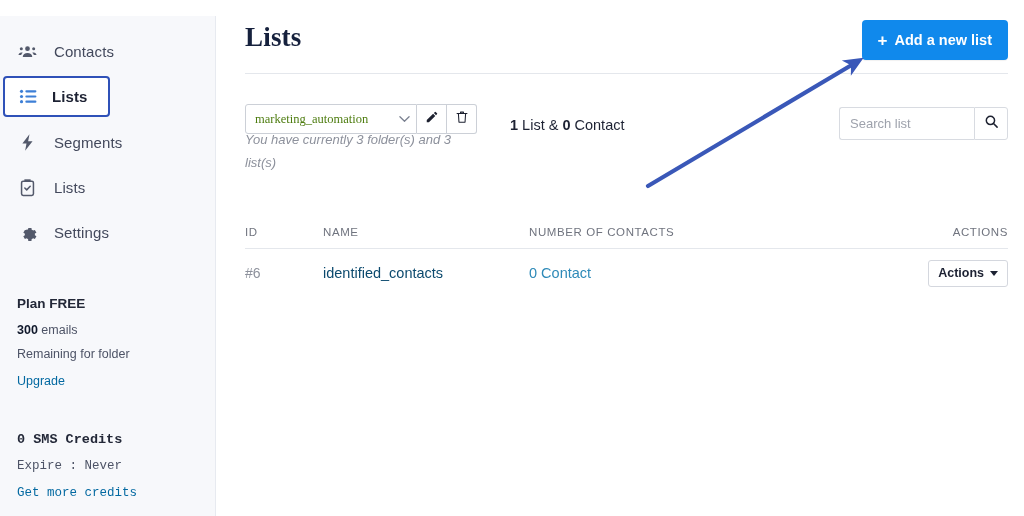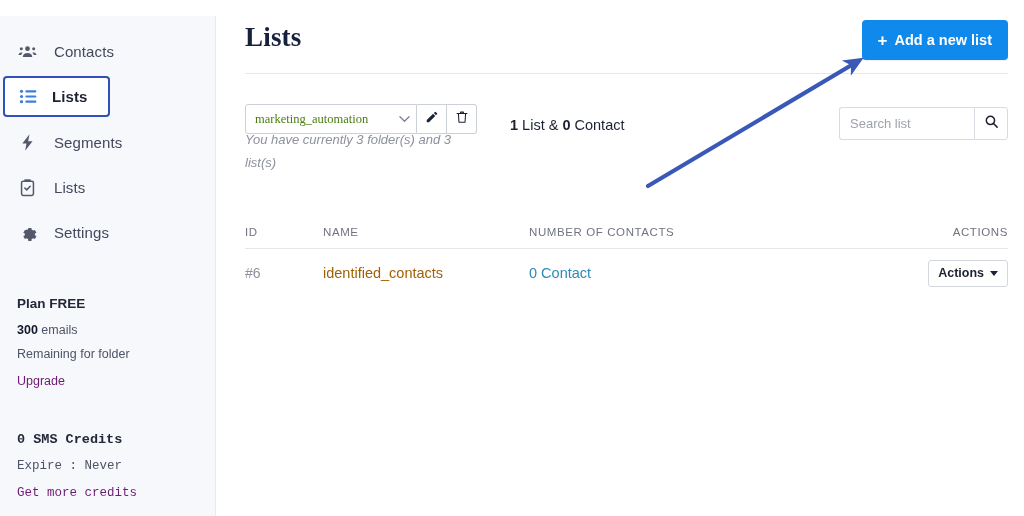--- a/index.html
+++ b/index.html
@@ -82,21 +82,21 @@
   }
   .plan-row {
     font-size: 12.5px;
     color: #4d5costing;
     color: #4d5366;
     margin-bottom: 10px;
   }
   .plan-row b { color: #0f172a; font-weight: bold; }
   .plan-link {
     font-size: 12.5px;
-    color: #701a75;
+    color: #0369a1;
     text-decoration: none;
     cursor: pointer;
     display: inline-block;
   }
   .sms-block { margin-top: 43px; font-family: Liberation Mono, monospace; }
 
   
   #main {
     position: absolute;
     left: 216px; top: 0;
@@ -280,21 +280,21 @@
   .c-id     { width: 78px; flex: 0 0 78px; }
   .c-name   { width: 206px; flex: 0 0 206px; }
   .c-count  { flex: 1 1 auto; }
   .c-act    { width: 100px; flex: 0 0 100px; text-align: right; display:flex; justify-content:flex-end; }
   .cell-id {
     font-size: 14px;
     color: #8d919c;
   }
   .cell-name {
     font-size: 14.5px;
-    color: #a16207;
+    color: #0c4a6e;
   }
   .cell-count {
     font-size: 14.5px;
     color: #2e8ab8;
     text-decoration: none;
     cursor: pointer;
   }
   .btn-actions {
     height: 27px;
     padding: 0 9px;

